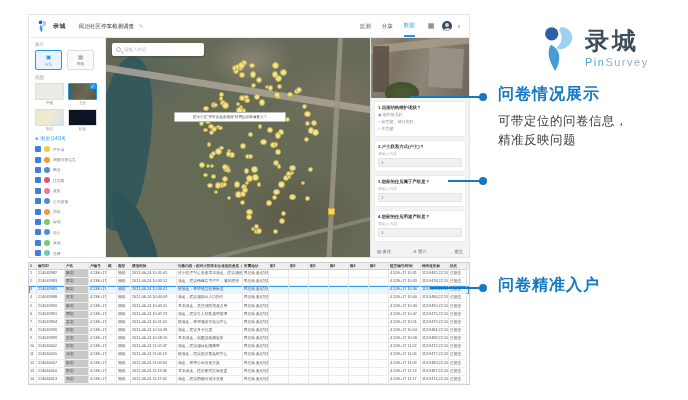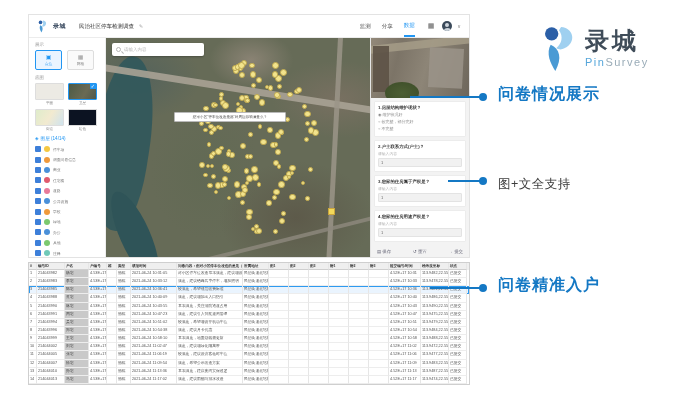--- a/index.html
+++ b/index.html
@@ -139,25 +139,26 @@
   <div class="connector c2">
       <span class="dot"></span>
     </div>
   <div class="connector c3">
       <span class="dot"></span>
     </div>
 
   <div id="features-root">
       <div class="feature f1">
         <h3>问卷情况展示</h3>
+        <div class="sub">
+          <div>可带定位的问卷信息，</div>
+          <div>精准反映问题</div>
+        </div>
       </div>
       <div class="feature f2">
-        <div class="sub">
-          <div>图+文全支持</div>
-        </div>
       </div>
       <div class="feature f3">
         <h3>问卷精准入户</h3>
       </div>
     </div>
 
   <div class="app">
     <div class="app-header">
       <svg class="app-logo" viewBox="0 0 36 46">
         <path d="M20 2 C31 3 34 14 27 20 C23 23.5 18.5 24.5 15.5 22 C20.5 18 22.5 11 18 5 Z" fill="#9fd0f0"></path>

